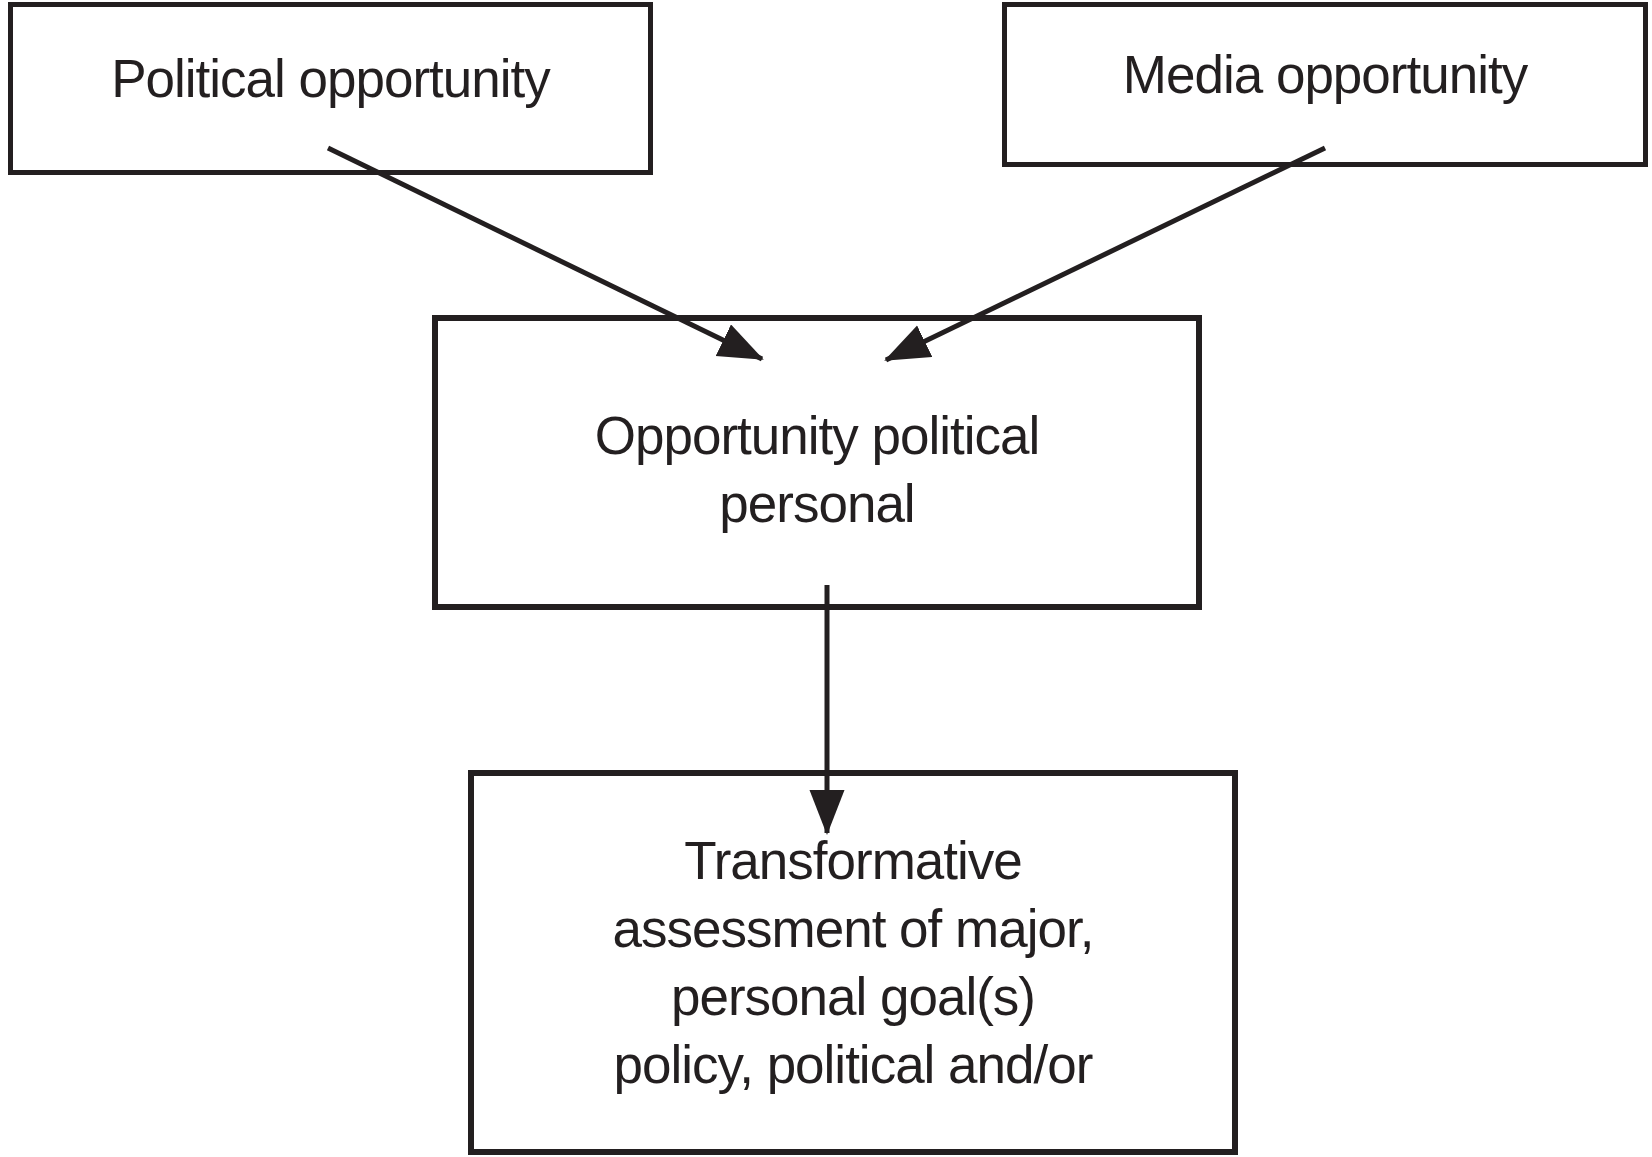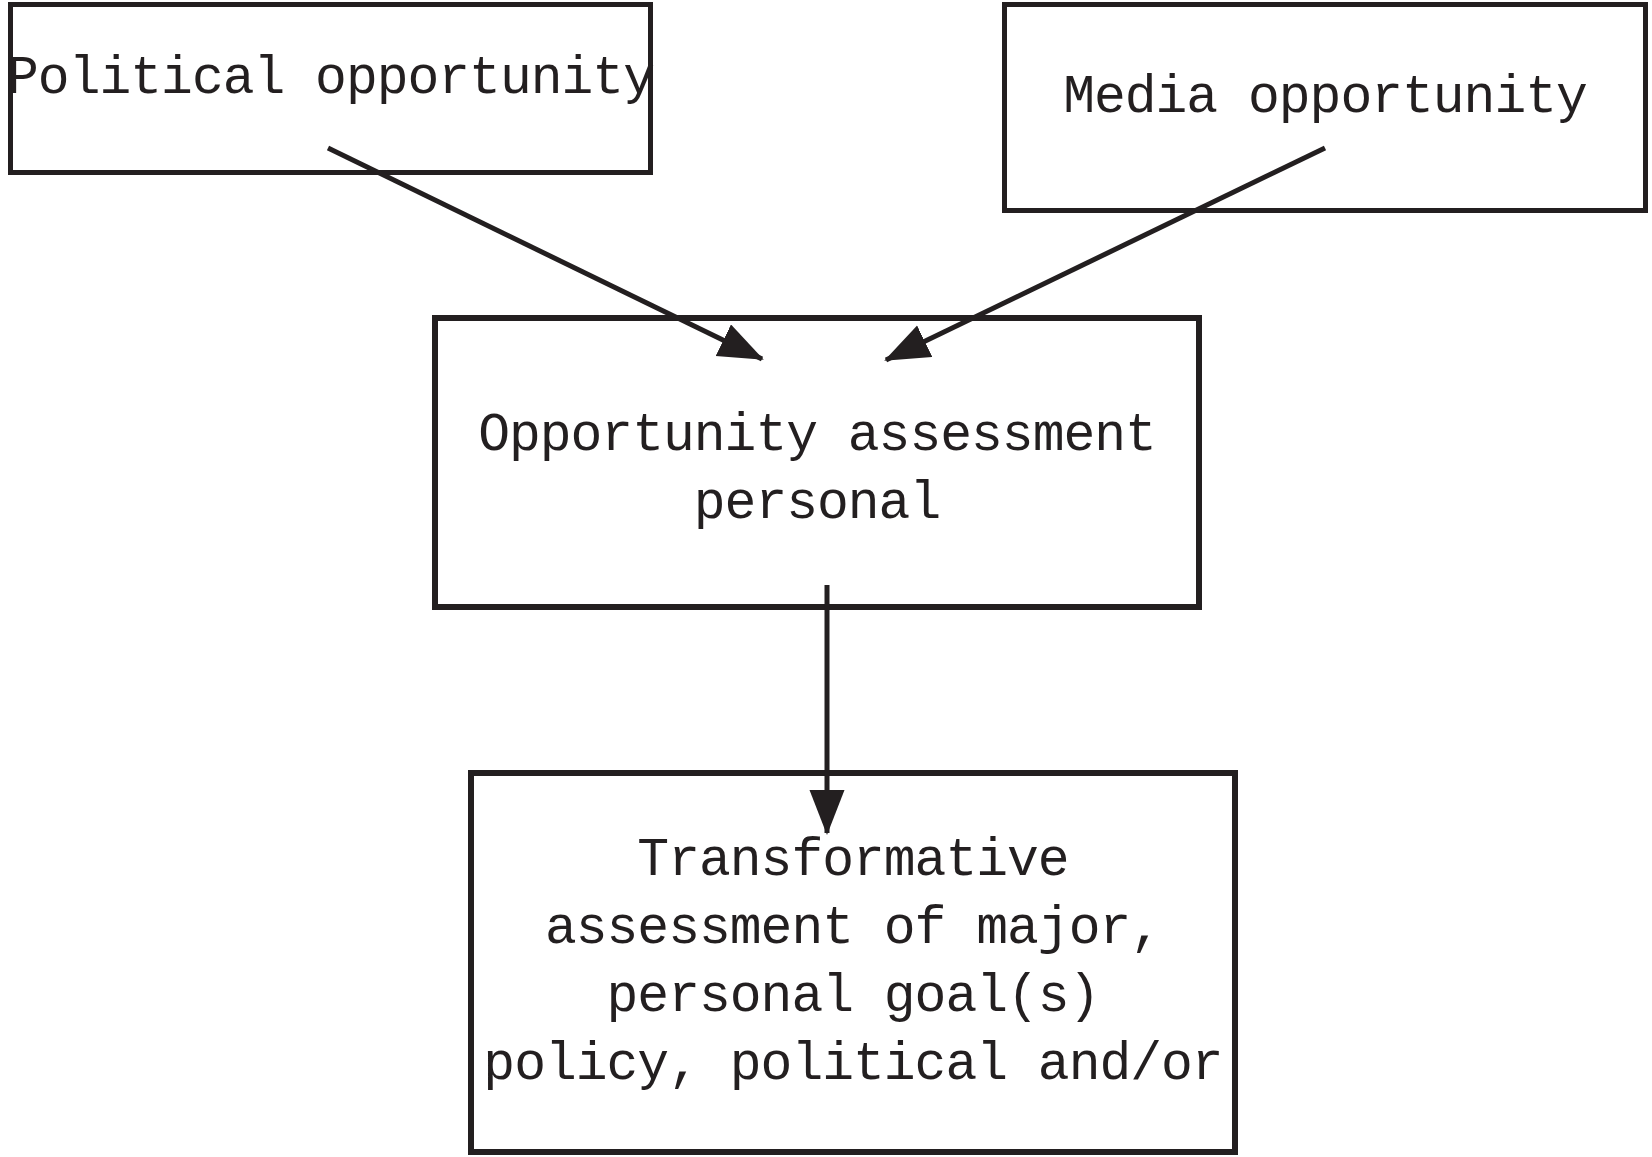--- a/index.html
+++ b/index.html
@@ -5,40 +5,40 @@
   html, body {
     margin: 0;
     padding: 0;
     background: #ffffff;
   }
   #canvas {
     position: relative;
     width: 1652px;
     height: 1157px;
     background: #ffffff;
-    font-family: Liberation Mono, monospace;
+    font-family: Liberation Sans, sans-serif;
     color: #231f20;
     overflow: hidden;
   }
   .node {
     position: absolute;
     box-sizing: border-box;
     background: #ffffff;
     border: 5px solid #231f20;
     display: flex;
     flex-direction: column;
     align-items: center;
     justify-content: center;
     text-align: center;
     font-size: 53px;
     letter-spacing: -1px;
     line-height: 68px;
   }
   #node-political   { left: 8px;    top: 2px;   width: 645px; height: 173px; padding-bottom: 20px; }
-  #node-media       { left: 1002px; top: 2px;   width: 646px; height: 211px; padding-bottom: 20px; }
+  #node-media       { left: 1002px; top: 2px;   width: 646px; height: 165px; padding-bottom: 20px; }
   #node-assessment  { left: 432px;  top: 315px; width: 770px; height: 295px; border-width: 6px; padding-top: 14px; }
   #node-attainment  { left: 432px;  top: 770px; width: 770px; height: 385px; border-width: 6px; margin-left: 36px; }
   .txt-line { display: block; white-space: nowrap; }
   #arrow-layer {
     position: absolute;
     left: 0; top: 0;
     width: 1652px;
     height: 1157px;
     pointer-events: none;
   }
@@ -55,21 +55,21 @@
 
   <div class="node" id="node-political">
     <span class="txt-line">Political opportunity</span>
   </div>
 
   <div class="node" id="node-media">
     <span class="txt-line">Media opportunity</span>
   </div>
 
   <div class="node" id="node-assessment">
-    <span class="txt-line">Opportunity assessment</span>
+    <span class="txt-line">Opportunity political</span>
     <span class="txt-line">personal</span>
   </div>
 
   <div class="node" id="node-attainment">
     <span class="txt-line">Transformative</span>
     <span class="txt-line">assessment of major,</span>
     <span class="txt-line">personal goal(s)</span>
     <span class="txt-line">policy, political and/or</span>
   </div>
 

